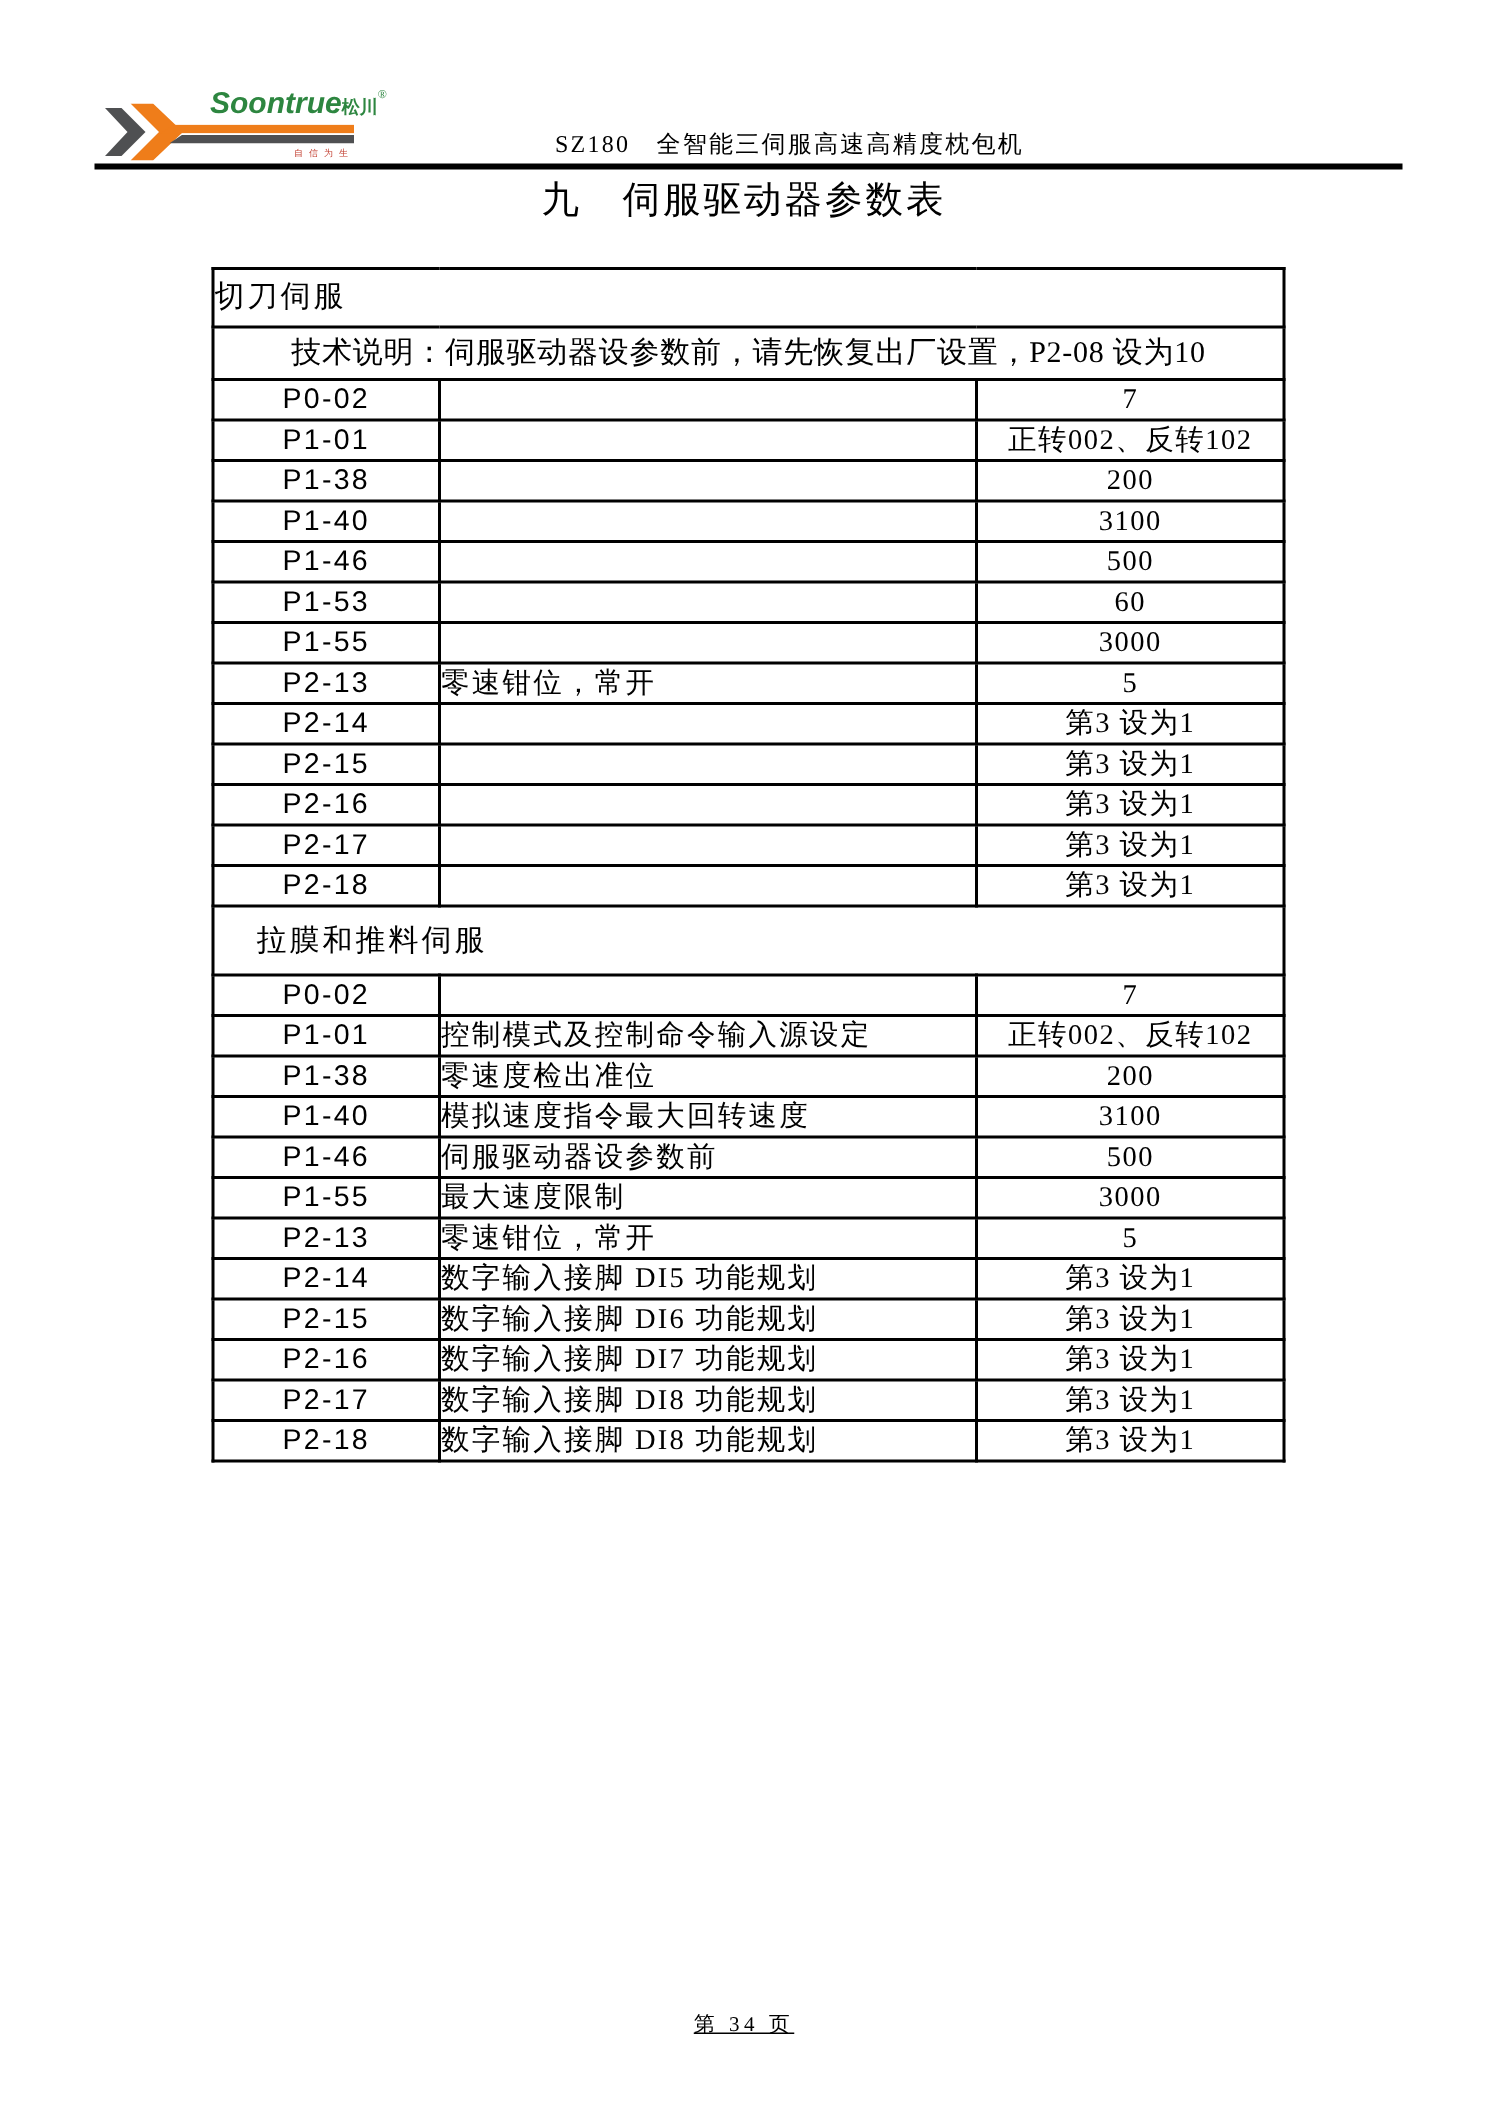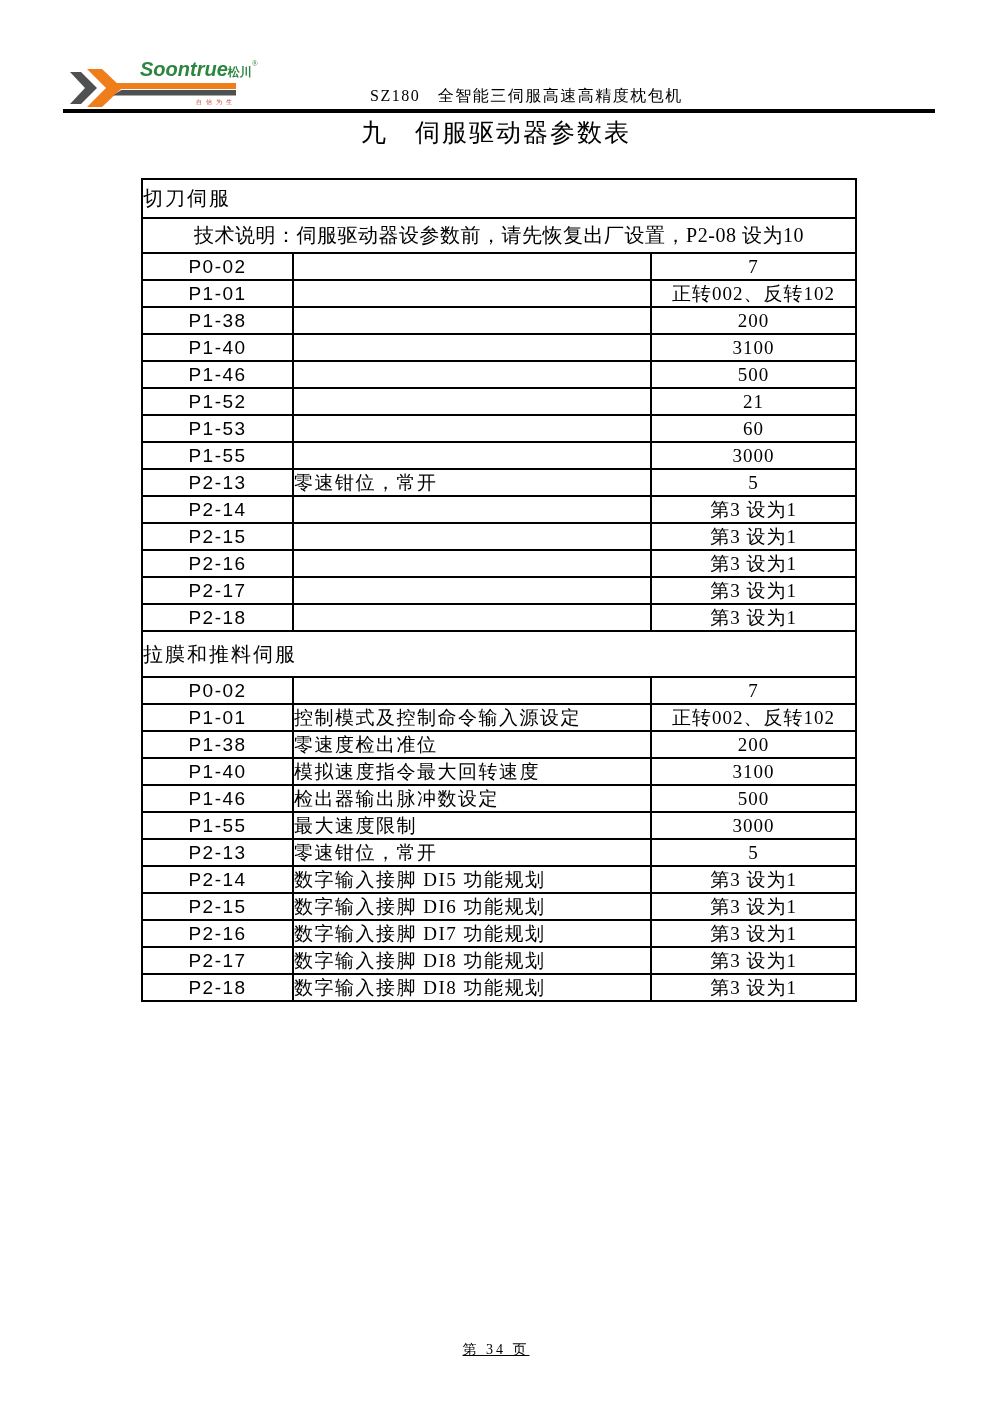--- a/index.html
+++ b/index.html
@@ -79,21 +79,21 @@
     padding: 0;
     vertical-align: middle;
     font-size: 19px;
     line-height: 1.15;
     overflow: hidden;
     white-space: nowrap;
   }
   tr.row-section td {
     height: 37px; font-size: 20px; letter-spacing: 2px;
   }
-  tr.row-section.sec-1 td { height: 44px; }
+  tr.row-section.sec-1 td { height: 44px; padding-left: 28px; }
   tr.row-note td {
     height: 33px; font-size: 20px; text-align: center; letter-spacing: 0.5px; margin-left: 28px;
   }
   td.cell-param {
     height: 25px;
     text-align: center;
     font-family: "Liberation Sans", "DejaVu Sans", sans-serif;
     font-size: 17px; letter-spacing: 1.5px;
   }
   td.cell-desc {
@@ -164,25 +164,20 @@
           <td class="cell-param">P1-40</td>
           <td class="cell-desc"></td>
           <td class="cell-value">3100</td>
         </tr>
         <tr>
           <td class="cell-param">P1-46</td>
           <td class="cell-desc"></td>
           <td class="cell-value">500</td>
         </tr>
         <tr>
-          <td class="cell-param">P1-52</td>
-          <td class="cell-desc"></td>
-          <td class="cell-value">21</td>
-        </tr>
-        <tr>
           <td class="cell-param">P1-53</td>
           <td class="cell-desc"></td>
           <td class="cell-value">60</td>
         </tr>
         <tr>
           <td class="cell-param">P1-55</td>
           <td class="cell-desc"></td>
           <td class="cell-value">3000</td>
         </tr>
         <tr>
@@ -233,21 +228,21 @@
           <td class="cell-desc">零速度检出准位</td>
           <td class="cell-value">200</td>
         </tr>
         <tr>
           <td class="cell-param">P1-40</td>
           <td class="cell-desc">模拟速度指令最大回转速度</td>
           <td class="cell-value">3100</td>
         </tr>
         <tr>
           <td class="cell-param">P1-46</td>
-          <td class="cell-desc">检出器输出脉冲数设定</td>
+          <td class="cell-desc">伺服驱动器设参数前</td>
           <td class="cell-value">500</td>
         </tr>
         <tr>
           <td class="cell-param">P1-55</td>
           <td class="cell-desc">最大速度限制</td>
           <td class="cell-value">3000</td>
         </tr>
         <tr>
           <td class="cell-param">P2-13</td>
           <td class="cell-desc">零速钳位，常开</td>

